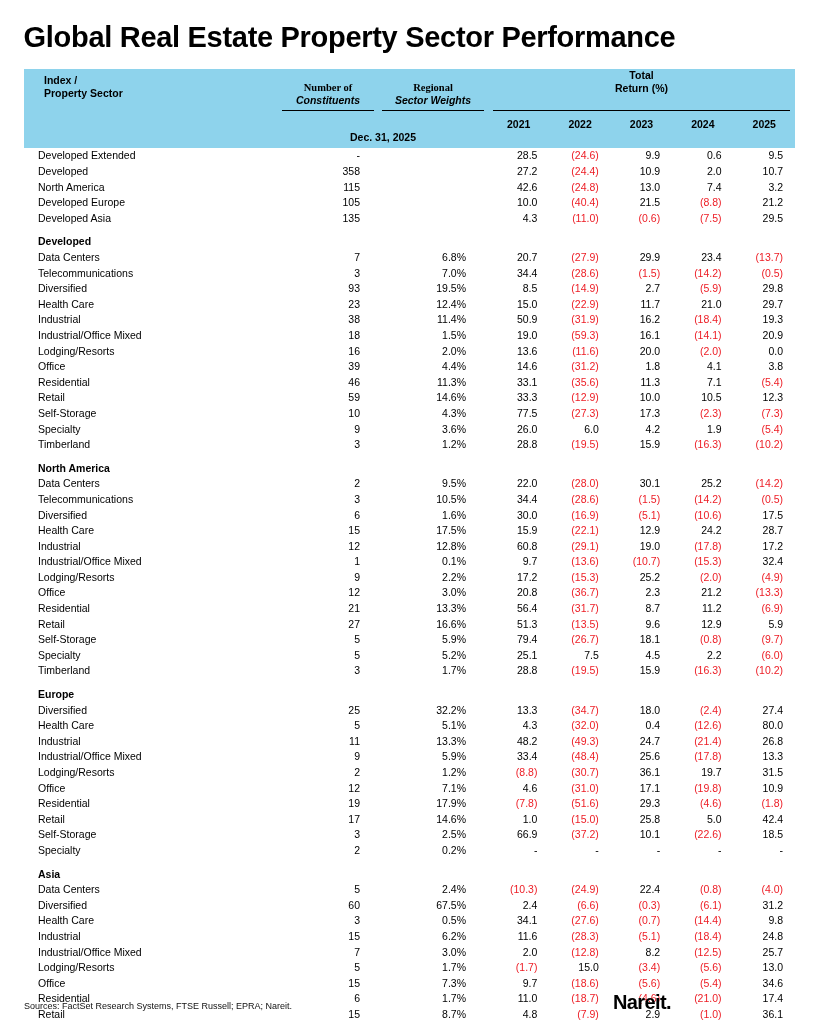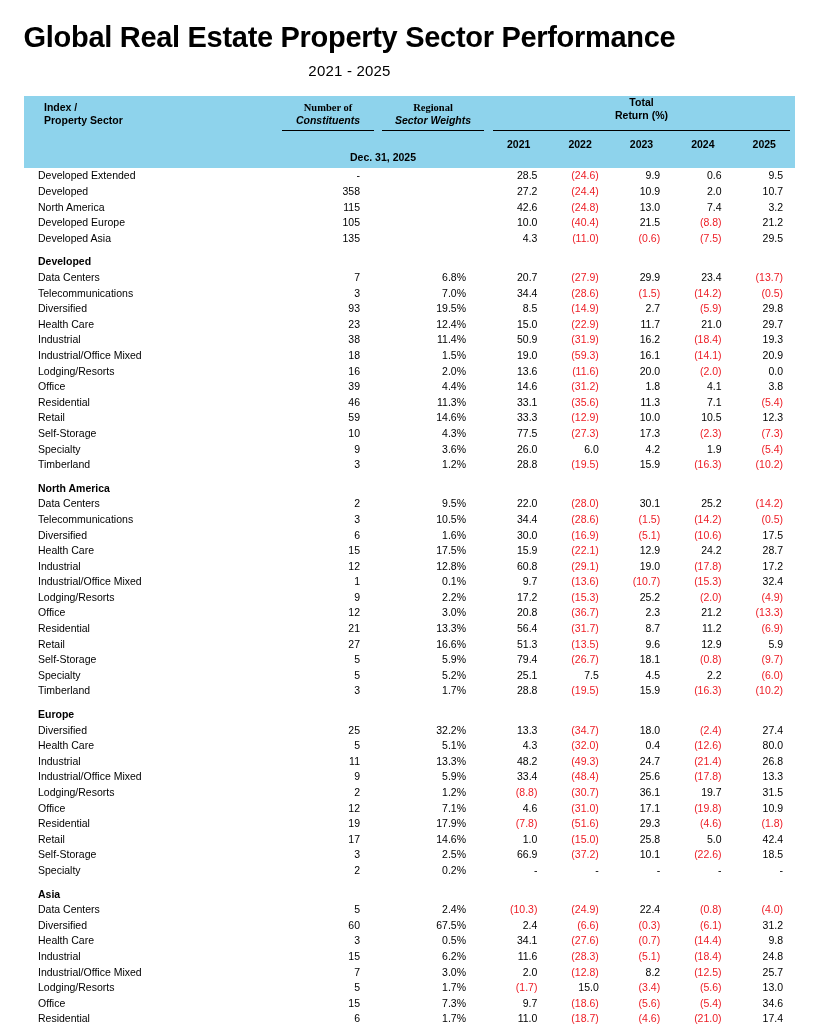--- a/index.html
+++ b/index.html
@@ -97,21 +97,21 @@
   }
   th.h-total {
     text-align: center;
     vertical-align: bottom;
     padding-bottom: 1px;
   }
   th.h-total .l1 { display: block; }
   th.h-total .l2 {
     display: block;
     border-bottom: 1.3px solid #000;
-    padding-bottom: 8px;
+    padding-bottom: 15px;
     margin: 0 5px;
   }
   th.h-date {
     text-align: center;
     vertical-align: bottom;
     padding-bottom: 4px;
   }
   th.h-yr {
     text-align: center;
     vertical-align: bottom;
@@ -175,21 +175,20 @@
     line-height: 1;
   }
 </style>
 </head>
 <body>
 
 <div class="page">
 
   <div class="title-block">
     <h1 class="main-title">Global Real Estate Property Sector Performance</h1>
-    <div class="subtitle">2021 - 2025</div>
   </div>
 
   <div class="table-wrap">
     <table class="perf">
       <colgroup>
         <col class="c-sector">
         <col class="c-count">
         <col class="c-weight">
         <col class="c-yr">
           <col class="c-yr">
@@ -757,14 +756,18 @@
             <td class="yr">37.0</td>
             <td class="yr neg">(14.7)</td>
             <td class="yr">4.5</td>
             <td class="yr neg">(4.4)</td>
             <td class="yr">35.0</td>
           </tr>
         </tbody>
     </table>
   </div>
 
+  <div class="footer">
+    <div class="sources">Sources: FactSet Research Systems, FTSE Russell; EPRA; Nareit.</div>
+    <div class="logo">Nareit.</div>
+  </div>
 
 </div>
 
 </body></html>

